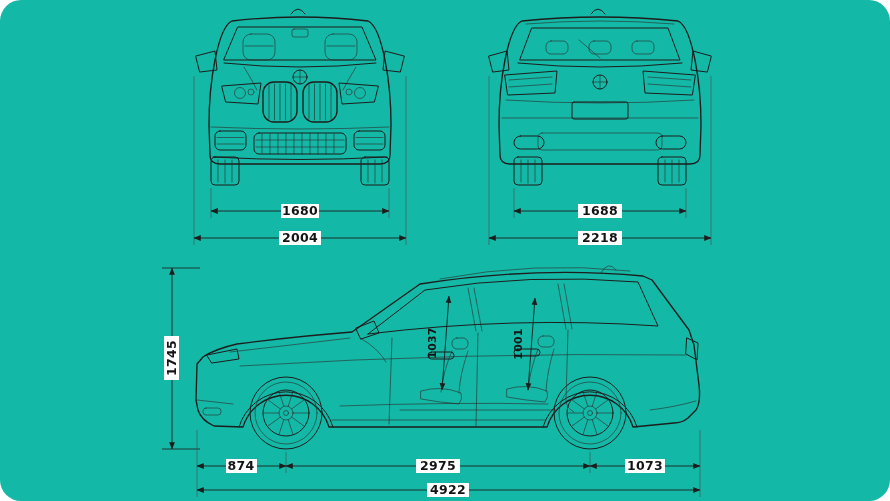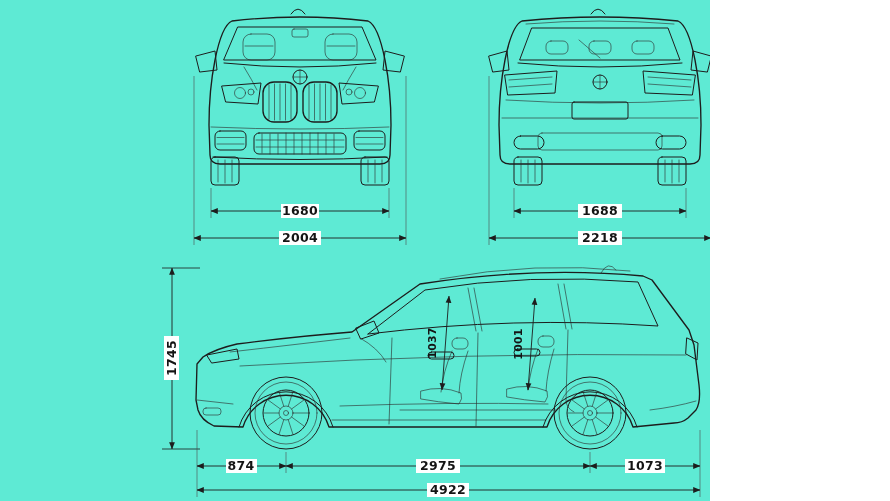--- a/index.html
+++ b/index.html
@@ -1,17 +1,17 @@
 <!DOCTYPE html>
 <html><head>
 <meta charset="utf-8">
 <style>
   html,body{margin:0;padding:0;background:#ffffff;}
-  .canvas{position:relative;width:710px;height:501px;background:#5eead4;overflow:hidden;
-          font-family:"DejaVu Sans", sans-serif;}
+  .canvas{position:relative;width:890px;height:501px;background:#14b8a6;overflow:hidden;
+          font-family:"DejaVu Sans", sans-serif;border-radius:21px;}
   svg{display:block;}
   .s    {stroke:#1d1d1d;stroke-width:1;fill:none;stroke-linecap:round;stroke-linejoin:round;}
   .s2   {stroke:#1d1d1d;stroke-width:1.35;fill:none;stroke-linecap:round;stroke-linejoin:round;}
   .thin {stroke:#2c2c2c;stroke-width:0.65;fill:none;stroke-linecap:round;stroke-linejoin:round;opacity:.95;}
   .dim  {stroke:#1d1d1d;stroke-width:0.9;fill:none;}
   .tick {stroke:#1d1d1d;stroke-width:0.8;fill:none;}
   .ext  {stroke:#4a4a4a;stroke-width:0.6;fill:none;}
   .gap  {fill:#ffffff;stroke:none;}
   text.dimlabel{font-family:"DejaVu Sans",sans-serif;font-size:12.5px;font-weight:700;fill:#141414;letter-spacing:.3px;}
   text.dimlabel-sm{font-family:"DejaVu Sans",sans-serif;font-size:11px;font-weight:700;fill:#141414;letter-spacing:.2px;}

